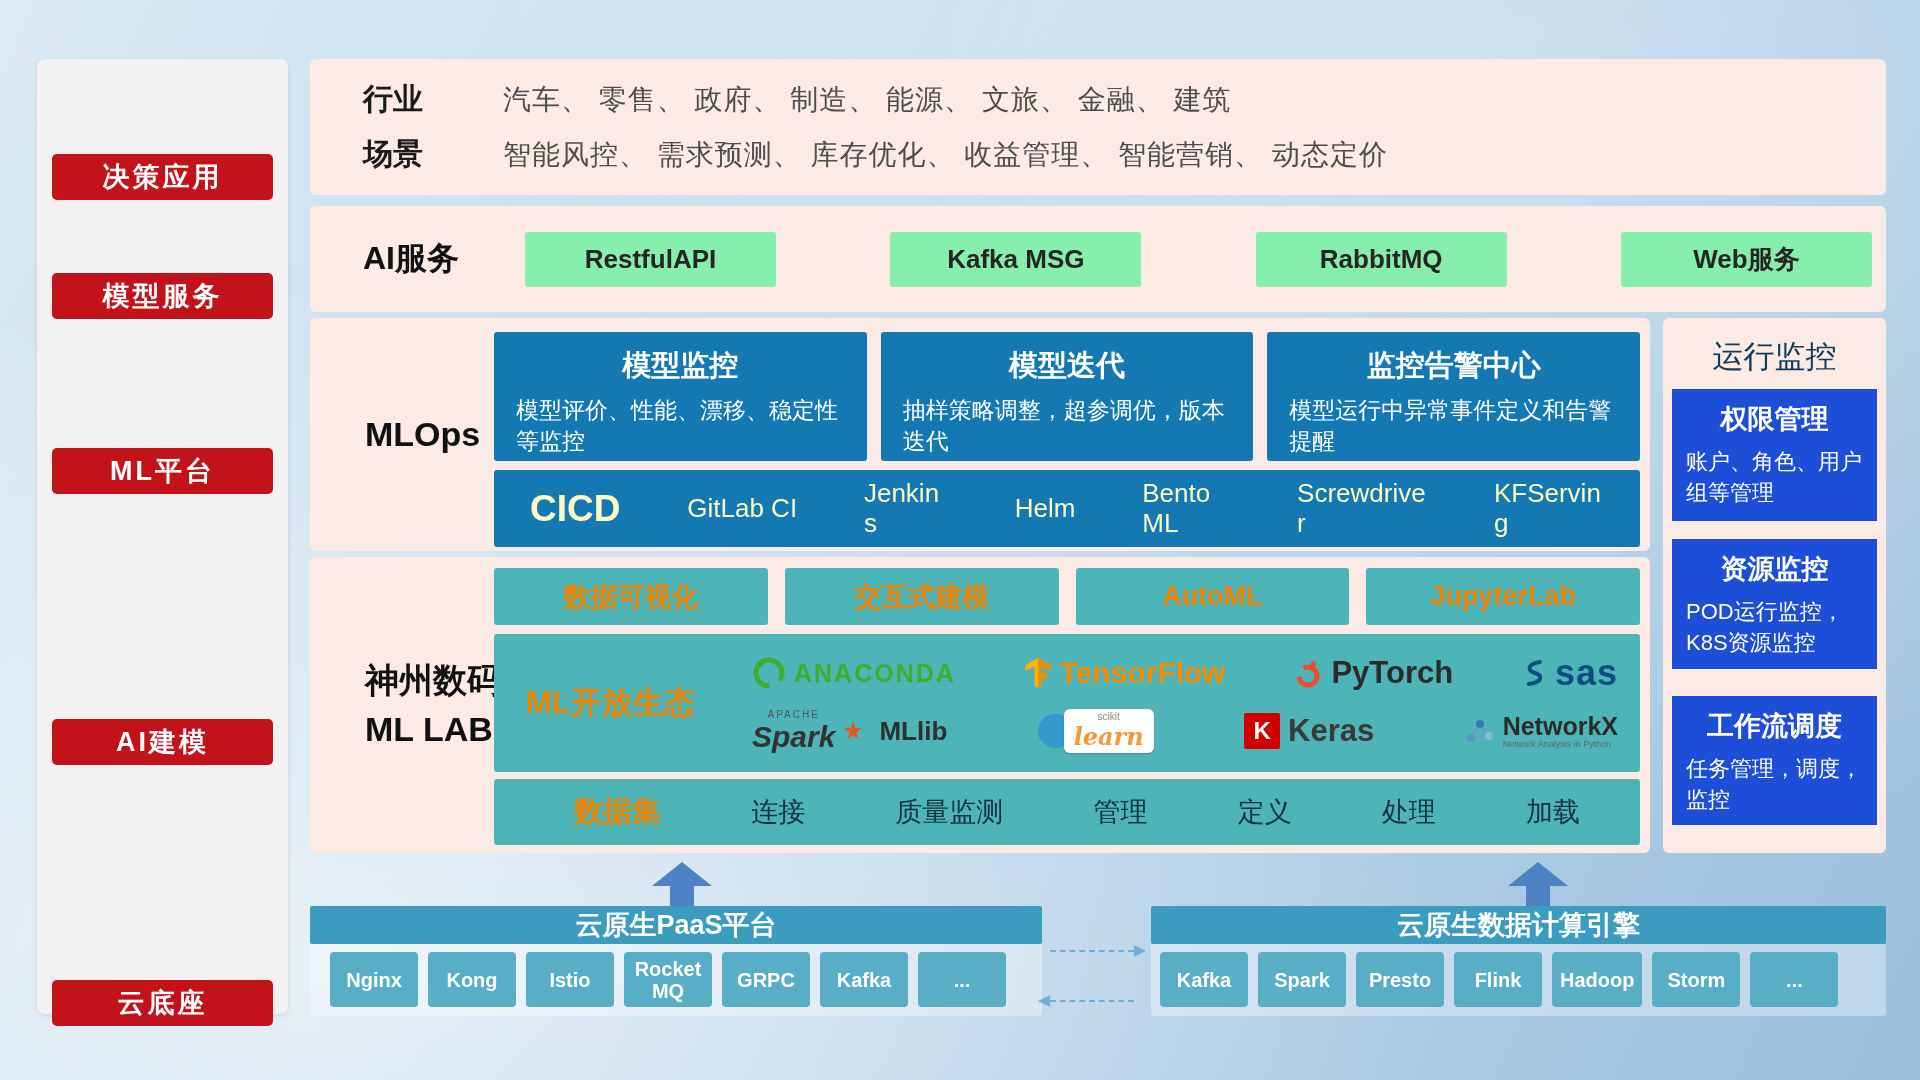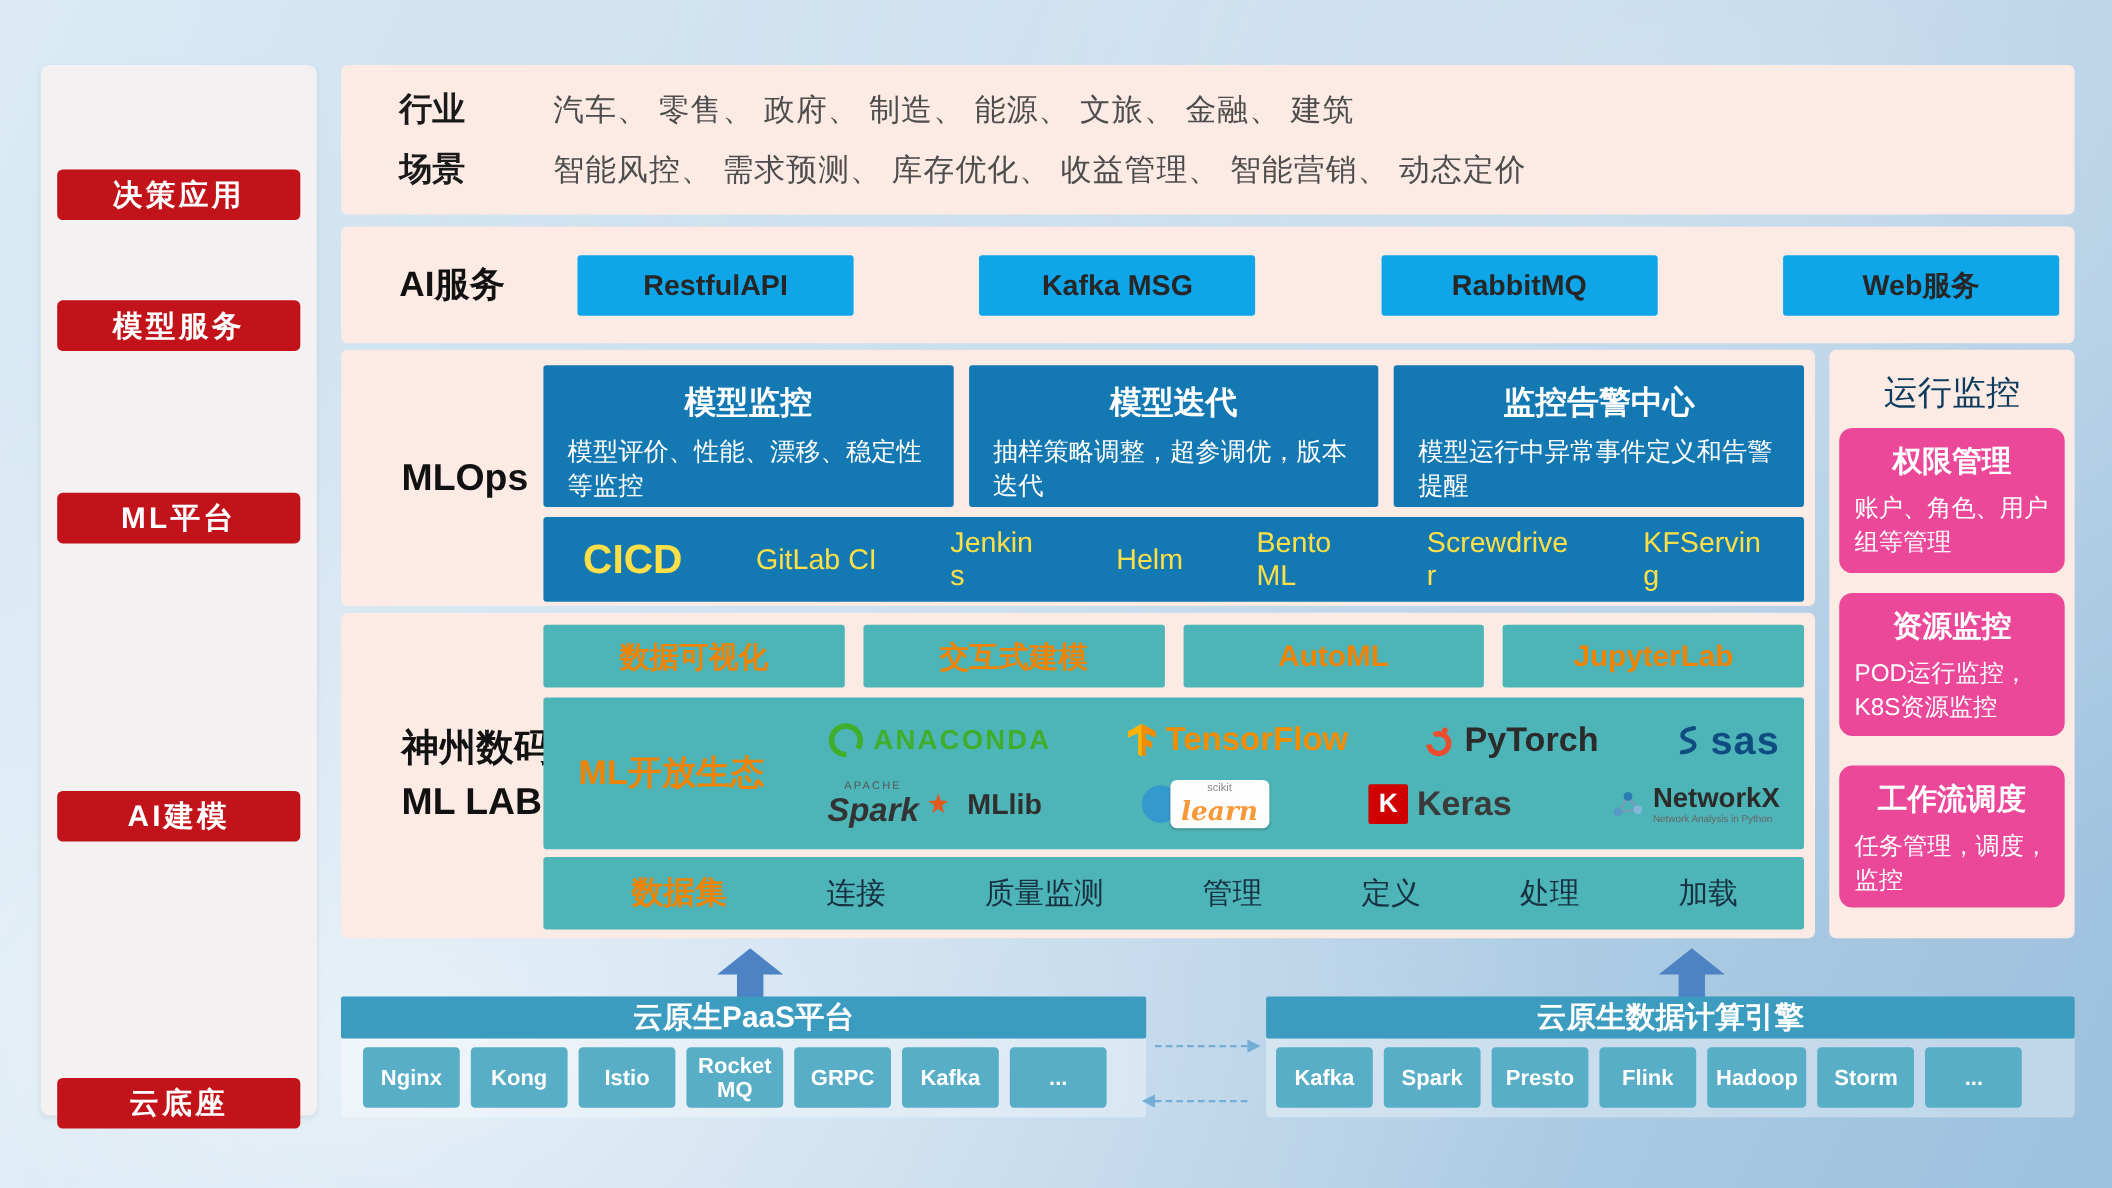--- a/index.html
+++ b/index.html
@@ -25,34 +25,34 @@
   
   .row-industry{left:310px; top:59px; width:1576px; height:136px;
     display:flex; flex-direction:column; justify-content:space-evenly; padding:6px 0;}
   .ind-line{display:flex; align-items:center;}
   .ind-label{margin-left:53px; width:140px; font-size:30px; font-weight:bold; color:#1a1a1a;}
   .ind-text{font-size:28px; color:#4d4d4d; letter-spacing:1px;}
   
   .row-aiservice{left:310px; top:206px; width:1576px; height:106px; display:flex; align-items:center;}
   .ai-label{margin-left:53px; width:132px; font-size:32px; font-weight:bold; color:#111;}
   .gray-btns{flex:1; display:flex; justify-content:space-between; margin:0 14px 0 30px;}
-  .gray-btn{width:251px; height:55px; background:#0ea5e9; color:#262626; font-size:26px;
+  .gray-btn{width:251px; height:55px; background:#86efac; color:#262626; font-size:26px;
     font-weight:bold; display:flex; align-items:center; justify-content:center; border-radius:3px;}
   
   .row-mlops{left:310px; top:318px; width:1340px; height:233px;}
   .block-label{position:absolute; left:55px; top:0; height:100%; display:flex;
     flex-direction:column; justify-content:center; font-size:34px; font-weight:bold;
     color:#111; line-height:1.45;}
   .mlops-cards{position:absolute; left:184px; top:14px; right:10px; height:129px; display:flex; gap:14px;border-radius:30px;}
   .blue-card{flex:1; background:#1478b3; color:#fff; border-radius:3px; padding:8px 22px;}
   .bc-title{text-align:center; font-size:29px; font-weight:bold; margin:6px 0 9px;}
   .bc-desc{font-size:23px; line-height:1.35;}
   .cicd-bar{position:absolute; left:184px; right:10px; top:152px; height:77px; background:#1478b3;
     border-radius:3px; display:flex; align-items:center; justify-content:space-between;
-    padding:0 36px; color:#fde047;}
+    padding:0 36px; color:#fef9c3;}
   .cicd-label{font-size:37px; font-weight:bold;}
   .cicd-tool{font-size:26px; line-height:1.15; word-break:break-all;}
   .t-jenkins{max-width:84px}.t-bentoml{max-width:88px}.t-screwdriver{max-width:130px}.t-kfserving{max-width:110px}
   
   .row-mllab{left:310px; top:557px; width:1340px; height:296px;}
   .teal-row{position:absolute; left:184px; right:10px; top:11px; height:57px; display:flex; gap:17px;}
   .teal-btn{flex:1; background:#4db4b8; color:#f08300; font-size:27px; font-weight:bold;
     display:flex; align-items:center; justify-content:center; border-radius:3px;}
   .eco-box{position:absolute; left:184px; right:10px; top:77px; height:138px; background:#4db4b8; border-radius:3px;}
   .eco-label{position:absolute; left:32px; top:0; height:100%; display:flex; align-items:center;
@@ -79,21 +79,21 @@
   .lg-keras b{font-size:31px; color:#3a3a3a;}
   .nx-stack b{font-size:25px; color:#2b2b2b; display:block; line-height:1;}
   .nx-stack i{font-size:9px; color:#666; font-style:normal; display:block;}
   .dataset-bar{position:absolute; left:184px; right:10px; top:222px; height:66px; background:#4db4b8;
     border-radius:3px; display:flex; align-items:center; justify-content:space-between; padding:0 60px 0 80px;}
   .ds-label{font-size:29px; font-weight:bold; color:#f08300;}
   .ds-item{font-size:27px; color:#173140;}
   
   .col-monitor{left:1663px; top:318px; width:223px; height:535px;}
   .monitor-title{text-align:center; margin-top:18px; font-size:31px; font-weight:normal; color:#0e3c5e;}
-  .monitor-card{position:absolute; left:9px; right:9px; background:#ec4899; border-radius:12px;
+  .monitor-card{position:absolute; left:9px; right:9px; background:#1d4ed8; border-radius:0;
     color:#fff; padding:12px 14px;}
   .mc1{top:71px; height:132px}.mc2{top:221px; height:130px}.mc3{top:378px; height:129px}
   .mc-title{text-align:center; font-size:27px; font-weight:bold; margin-bottom:10px;}
   .mc-desc{font-size:22px; line-height:1.4;}
   
   .up-arrow{position:absolute; top:862px;}
   .ua1{left:650px}.ua2{left:1506px}
   .bheader{position:absolute; top:906px; height:38px; background:#3b9cc0; color:#fff;
     display:flex; align-items:center; justify-content:center; font-size:27px; font-weight:bold; border-radius:2px;}
   .bh-paas{left:310px; width:732px}.bh-engine{left:1151px; width:735px}

